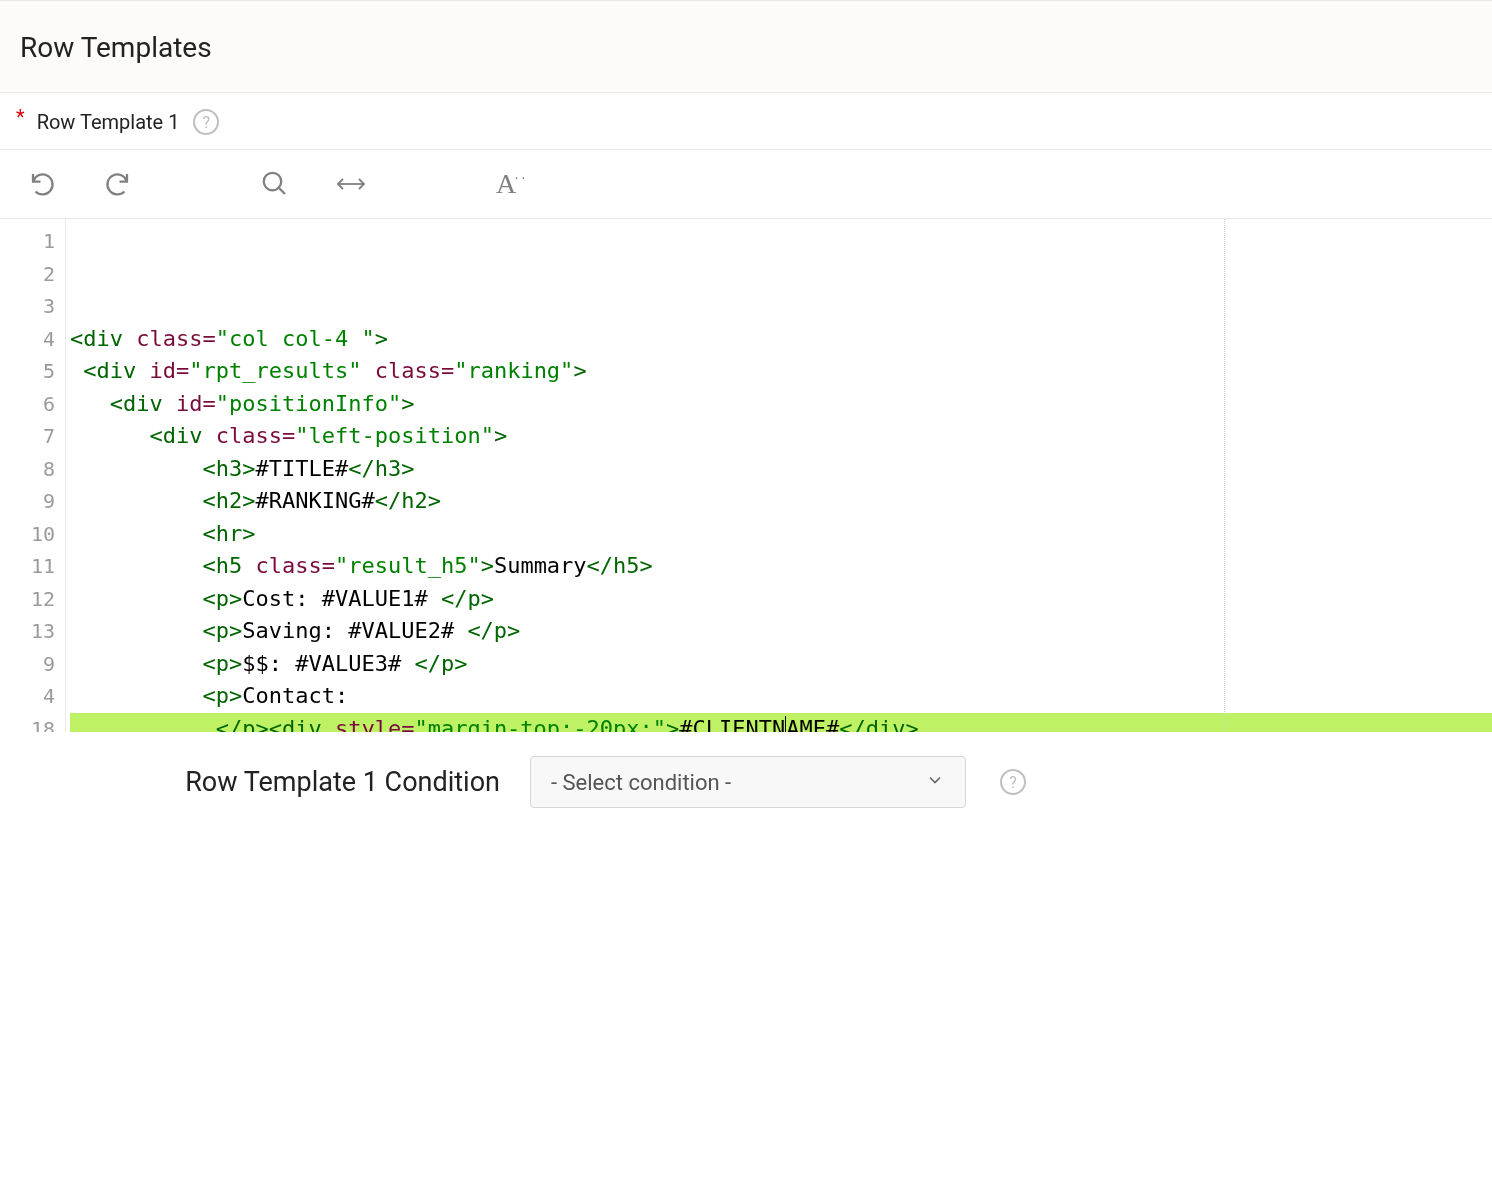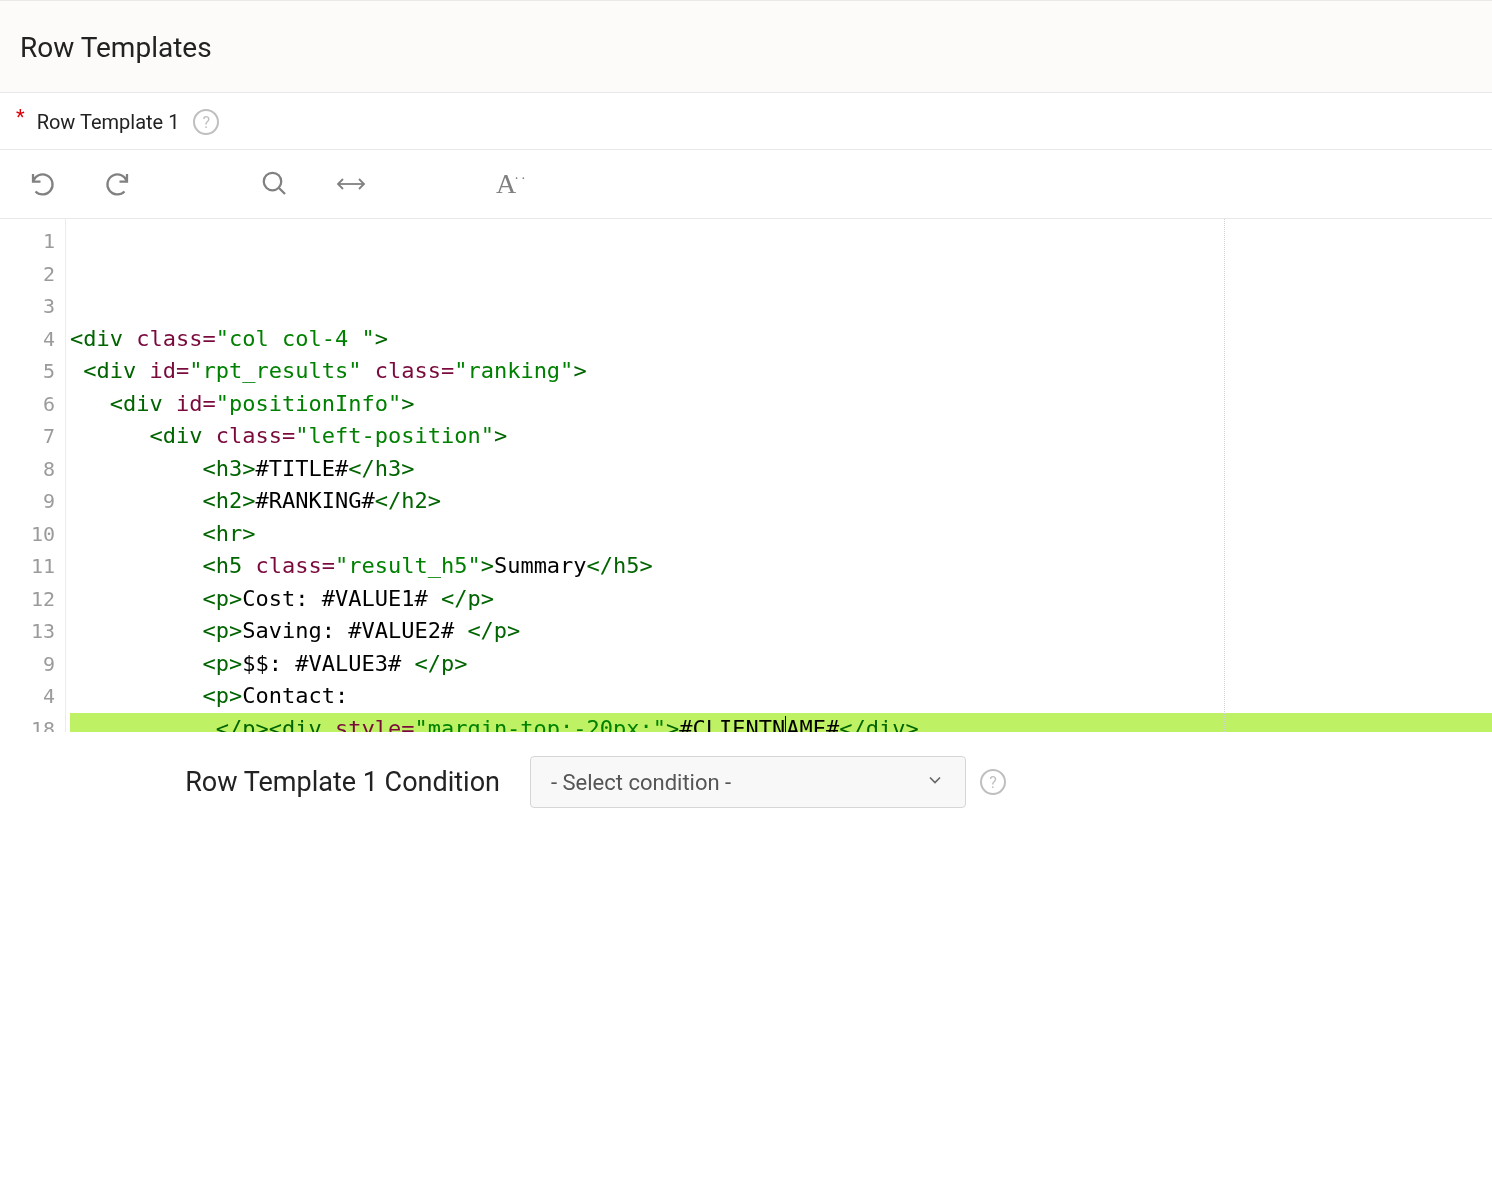--- a/index.html
+++ b/index.html
@@ -127,21 +127,21 @@
 .form-label-col {
   width: 530px;
   text-align: right;
   padding-right: 30px;
   font-size: 27px;
   color: #222;
 }
 .form-control-col {
   display: flex;
   align-items: center;
-  gap: 8px;
+  gap: 28px;
 }
 .select-box {
   width: 436px;
   height: 52px;
   background: #f8f8f8;
   border: 1px solid #d6d6d6;
   border-radius: 4px;
   display: flex;
   align-items: center;
   justify-content: space-between;

